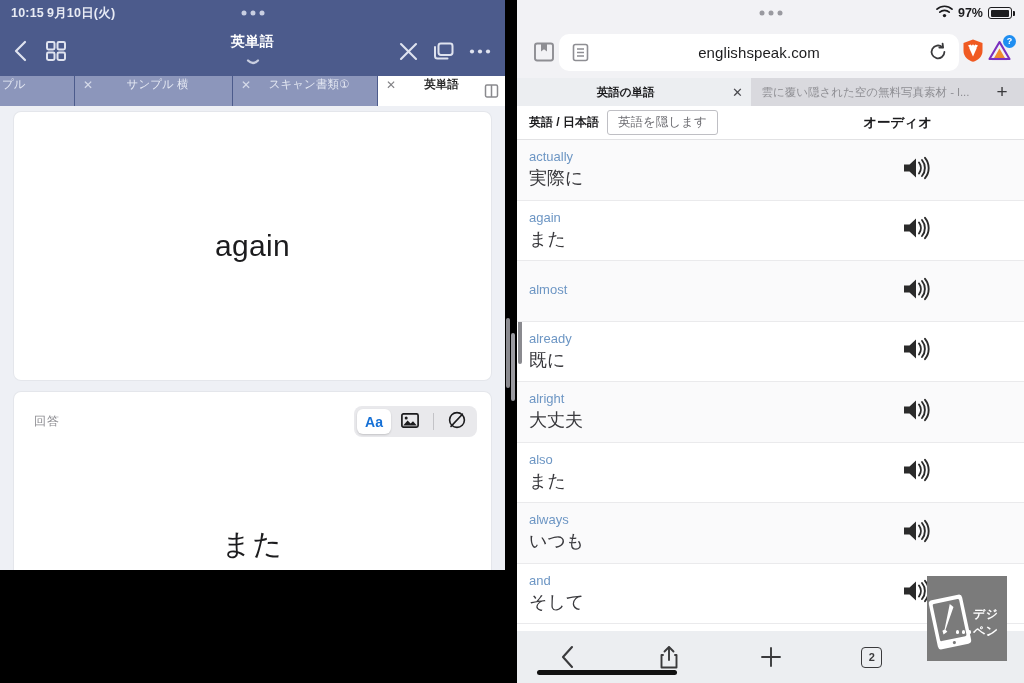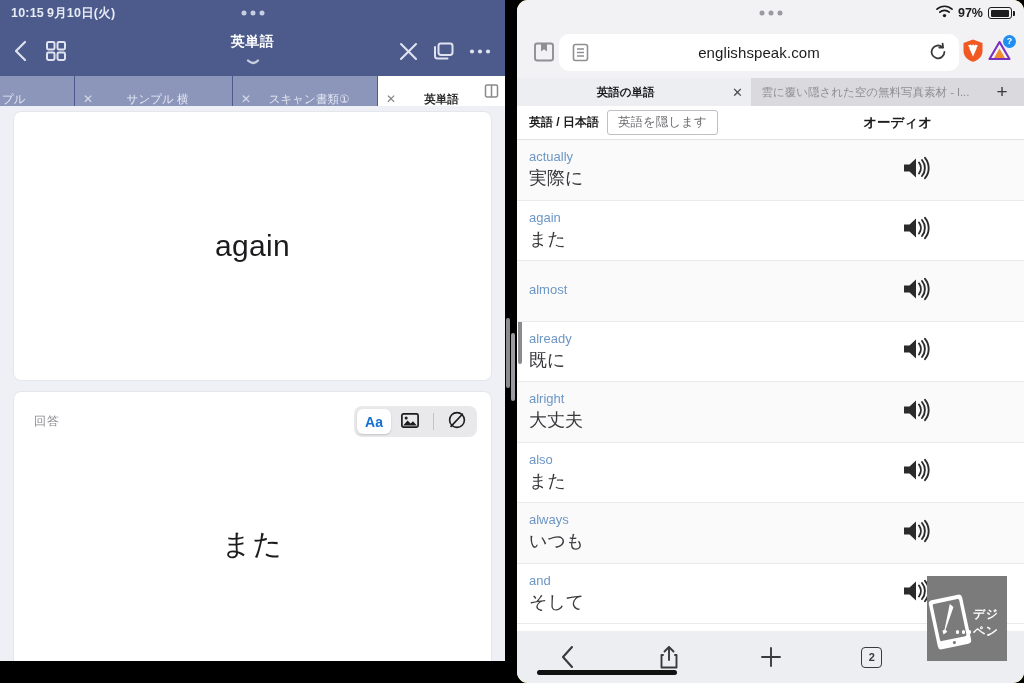--- a/index.html
+++ b/index.html
@@ -8,21 +8,21 @@
     width: 1024px; height: 683px;
     background: #000;
     font-family: "Liberation Sans", "DejaVu Sans", sans-serif;
     overflow: hidden;
   }
   #screen { position: relative; width: 1024px; height: 683px; background: #000; display: flex; }
 
   
   .left-pane {
     position: relative;
-    width: 505px; height: 661px;
+    width: 505px; height: 570px;
     background: #eef0f5;
     overflow: hidden;
   }
   .l-statusbar {
     height: 26px; background: #4c5b8c;
     display: flex; align-items: center; position: relative;
     color: #e8ebf4; font-size: 12.5px; font-weight: 700;
     padding-left: 11px;
   }
   .l-status-time { letter-spacing: .2px; }
@@ -48,21 +48,21 @@
   }
   .l-title { color: #fff; font-size: 14px; font-weight: 700; letter-spacing: .5px; }
   .l-title-chev { margin-top: 1px; opacity: .85; }
 
   
   .l-tabstrip {
     height: 30px; background: #4c5b8c;
     display: flex; align-items: stretch; overflow: hidden;
   }
   .l-tab {
-    display: flex; align-items: flex-start;
+    display: flex; align-items: flex-end;
     background: #8c96bb; color: #e3e7f2;
     font-size: 11.5px; border-right: 1px solid #4c5b8c;
     padding: 16px 8px; white-space: nowrap; position: relative;
   }
   .l-tab .tab-x { font-size: 12px; opacity: .85; margin-right: 10px; width: 10px; text-align: center; }
   .l-tab .tab-label { flex: 1; text-align: center; padding-right: 12px; overflow: hidden; text-overflow: ellipsis; }
   .l-tab.first { width: 75px; padding-left: 0; }
   .l-tab.first .tab-label { text-align: left; padding-left: 2px; }
   .l-tab.t2 { width: 158px; }
   .l-tab.t3 { width: 145px; }
@@ -111,21 +111,21 @@
   .divider .thumb-left {
     position: absolute; left: 1px; top: 318px;
     width: 4px; height: 70px; border-radius: 2px; background: #8a8a8f;
   }
   .divider .thumb-right {
     position: absolute; right: 2px; top: 333px;
     width: 4px; height: 68px; border-radius: 2px; background: #9a9aa0;
   }
 
   
-  .right-pane { width: 507px; height: 683px; background: #fde047; position: relative; overflow: hidden; border-radius: 11px; }
+  .right-pane { width: 507px; height: 683px; background: #fde047; position: relative; overflow: hidden; }
   .r-statusbar {
     height: 26px; background: #f2f2f5;
     display: flex; align-items: center; position: relative;
     padding: 0 12px 0 0;
   }
   .r-status-right { margin-left: auto; display: flex; align-items: center; gap: 5px; font-size: 12.5px; color: #1c1c1e; font-weight: 600; }
   .battery { width: 24px; height: 12px; border: 1.6px solid #1c1c1e; border-radius: 3px; position: relative; }
   .battery::after { content:""; position:absolute; right:-4px; top:3px; width:2px; height:5px; background:#1c1c1e; border-radius:0 1px 1px 0; }
   .battery i { position:absolute; left:1.5px; top:1.5px; bottom:1.5px; width:18px; background:#1c1c1e; border-radius:1px; display:block; }
 

